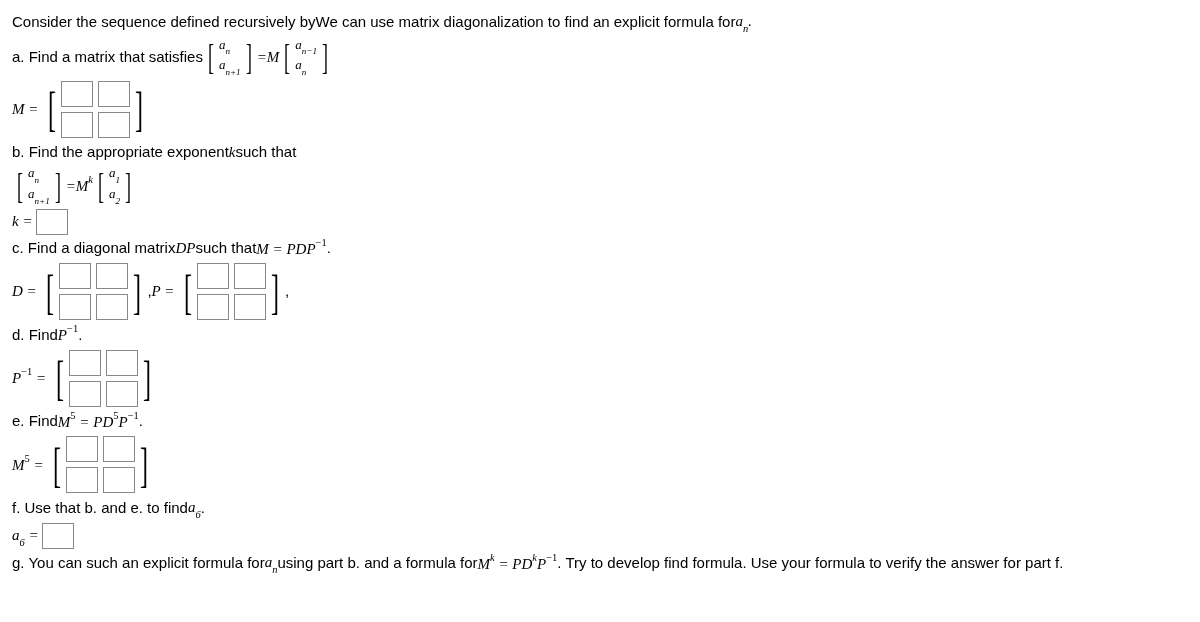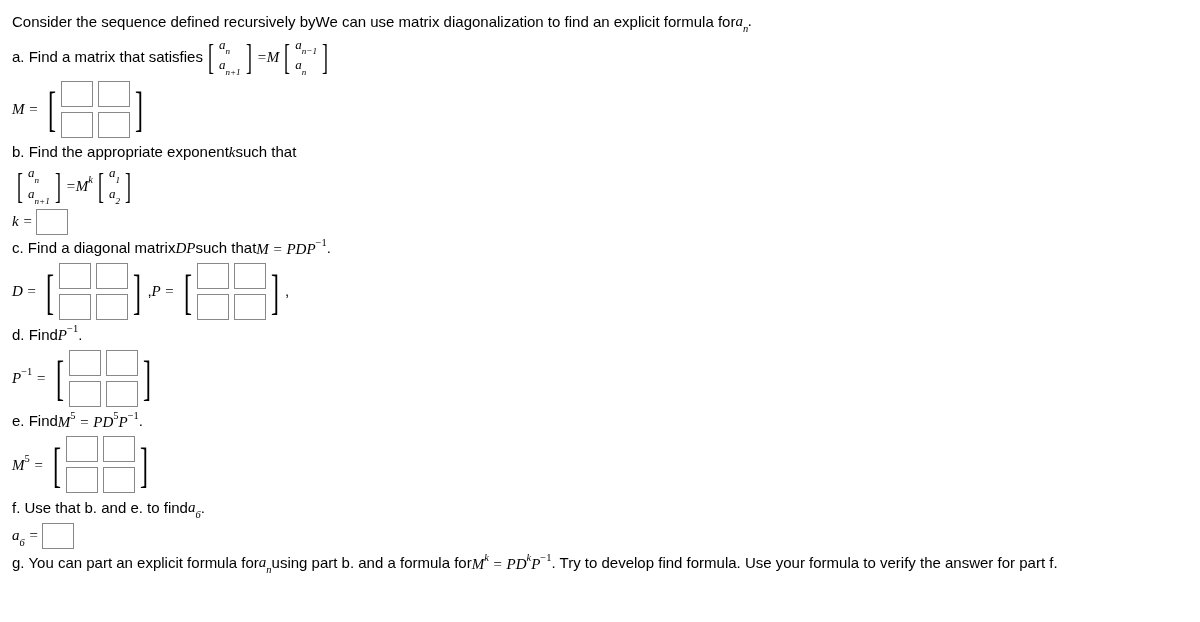--- a/index.html
+++ b/index.html
@@ -266,18 +266,18 @@
   <span class="math">a<span class="sub">6</span></span>
   <span>.</span>
 </div>
 
 <div class="line">
   <span class="math">a<span class="sub">6</span> =&nbsp;</span>
   <input class="input-box-wide" style="">
 </div>
 
 <div class="line section-label">
-  <span>g. You can part an explicit formula for </span>
+  <span>g. You can such an explicit formula for </span>
   <span class="math">a<span class="sub">n</span></span>
   <span> using part b. and a formula for </span>
   <span class="math">M<span class="sup">k</span> = PD<span class="sup">k</span>P<span class="sup math-upright">−1</span></span>
   <span>. Try to develop find formula. Use your formula to verify the answer for part f.</span>
 </div>
 
 </body></html>

